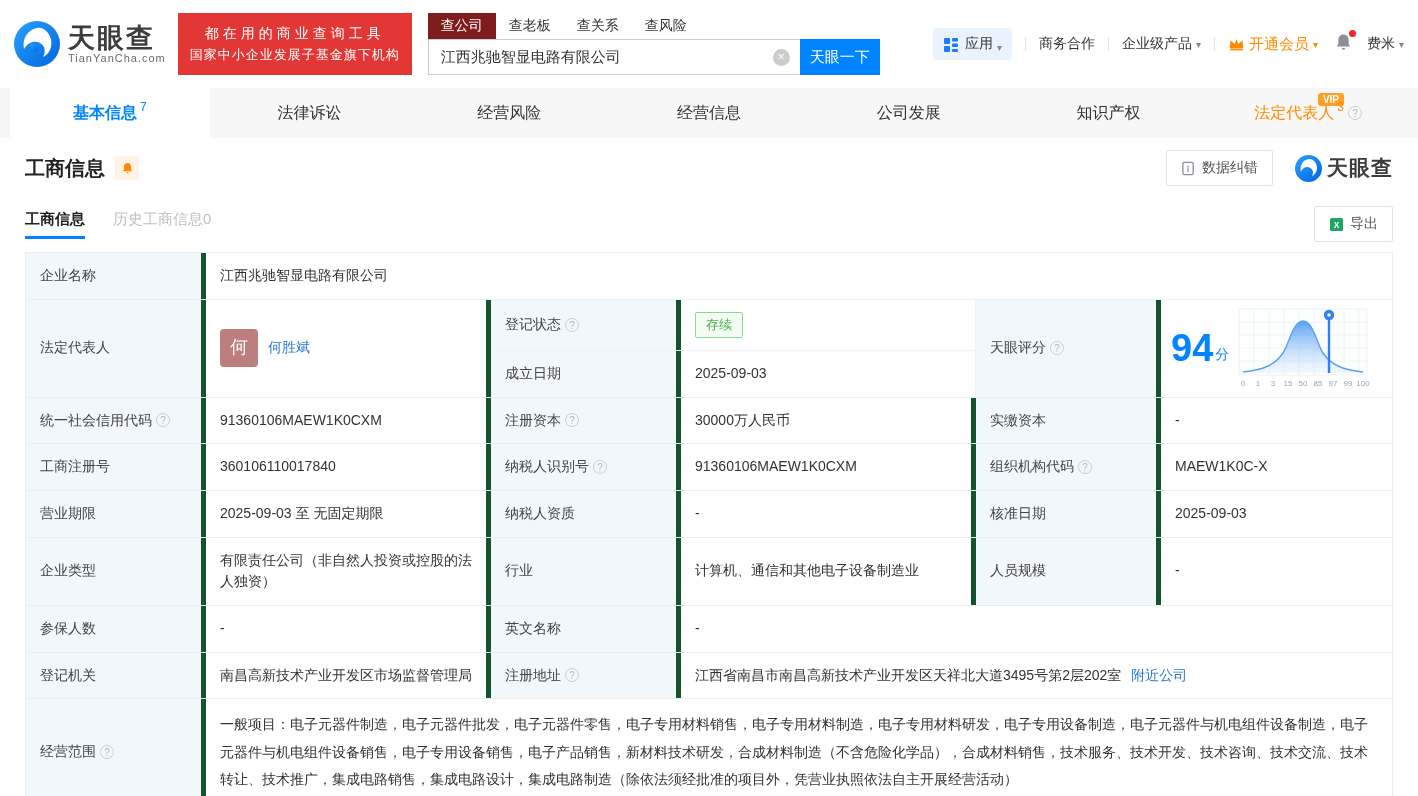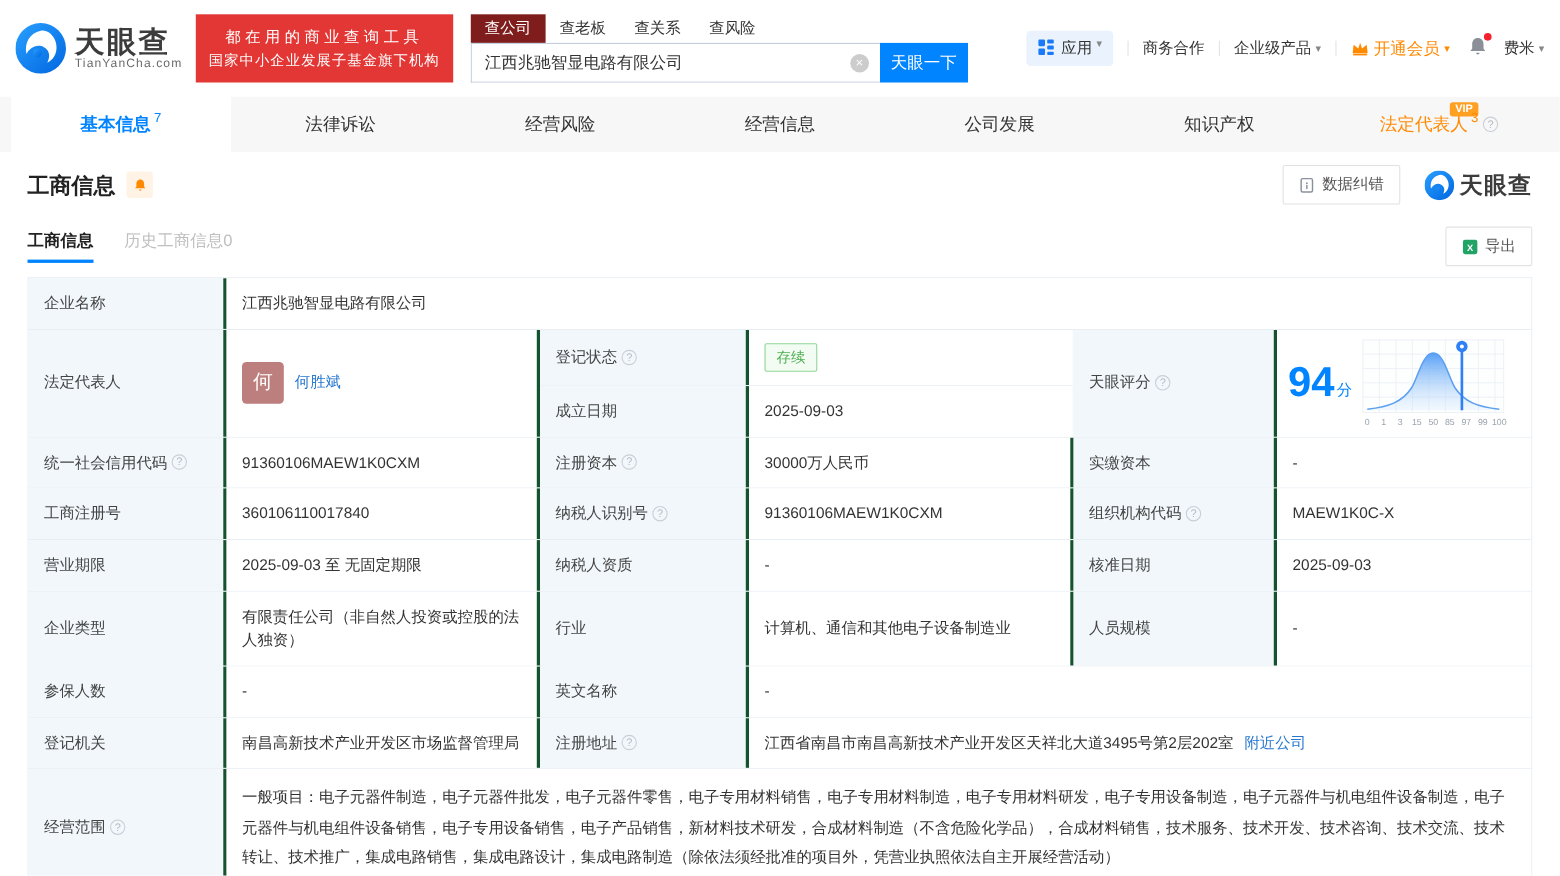--- a/index.html
+++ b/index.html
@@ -21,21 +21,21 @@
   .search-tab.active { background:#7f1d1d; color:#fff; }
   .search-row { display:flex; }
   .search-input-box { flex:1; position:relative; border:1px solid #c3cfdd; border-right:none; height:36px; display:flex; align-items:center; }
   .search-input { border:none; outline:none; width:100%; height:100%; padding:0 34px 0 12px; font-size:15px; color:#333;
     font-family:"Liberation Sans","DejaVu Sans",sans-serif; }
   .clear-icon { position:absolute; right:10px; width:17px; height:17px; border-radius:50%; background:#ccc; color:#fff;
     font-size:12px; line-height:17px; text-align:center; cursor:pointer; }
   .search-btn { width:80px; height:36px; background:#0084ff; color:#fff; font-size:15px; border:none; cursor:pointer;
     font-family:"Liberation Sans","DejaVu Sans",sans-serif; }
   .top-nav { margin-left:auto; display:flex; align-items:center; white-space:nowrap; }
-  .nav-apps { display:flex; align-items:flex-start; background:#e9f2fd; border-radius:4px; padding:7px 10px; cursor:pointer; }
+  .nav-apps { display:flex; align-items:flex-end; background:#e9f2fd; border-radius:4px; padding:7px 10px; cursor:pointer; }
   .nav-apps .lbl { margin:0 4px 0 6px; }
   .caret { font-size:10px; color:#888; }
   .nav-sep { width:1px; height:14px; background:#e3e3e3; margin:0 13px; }
   .nav-item { color:#333; font-size:14px; cursor:pointer; display:flex; align-items:center; }
   .nav-item .caret { margin-left:4px; }
   .nav-vip { color:#ff8a00; font-size:15px; display:flex; align-items:center; cursor:pointer; }
   .nav-vip .caret { color:#ff8a00; margin-left:4px; }
   .bell-wrap { position:relative; margin:0 14px 0 16px; cursor:pointer; }
   .red-dot { position:absolute; top:-3px; right:-3px; width:7px; height:7px; border-radius:50%; background:#f5222d; }
 
@@ -69,21 +69,21 @@
   .subtab { font-size:15px; color:#222; padding-bottom:10px; position:relative; cursor:pointer; margin-right:28px; }
   .subtab.active { font-weight:bold; }
   .subtab.active::after { content:""; position:absolute; left:0; right:0; bottom:0; height:3px; background:#0084ff; }
   .subtab.dim { color:#bfbfbf; font-weight:normal; }
   .export-wrap { margin-left:auto; }
 
   
   .biz-table { border:1px solid #e9eef3; margin-top:10px; }
   .t-row { display:flex; border-bottom:1px solid #e9eef3; }
   .t-row:last-child { border-bottom:none; }
-  .cell { padding:12px 14px; display:flex; align-items:center; border-right:3px solid #14532d; line-height:1.55; }
+  .cell { padding:12px 14px; display:flex; align-items:center; border-right:5px solid #14532d; line-height:1.55; }
   .cell:last-child { border-right:none; }
   .lab { background:#f1f7fb; color:#444; }
   .val { background:#fff; color:#333; }
   .w-l1 { width:180px; } .w-v1 { width:285px; }
   .w-l2 { width:190px; } .w-v2 { width:295px; }
   .w-l3 { width:185px; } .w-v3 { flex:1; }
   .grow { flex:1; }
   .mid-col { width:485px; display:flex; flex-direction:column; border-right:1px solid #edf2f6; }
   .mid-col .sub { display:flex; flex:1; }
   .mid-col .sub:first-child { border-bottom:1px solid #edf2f6; }

